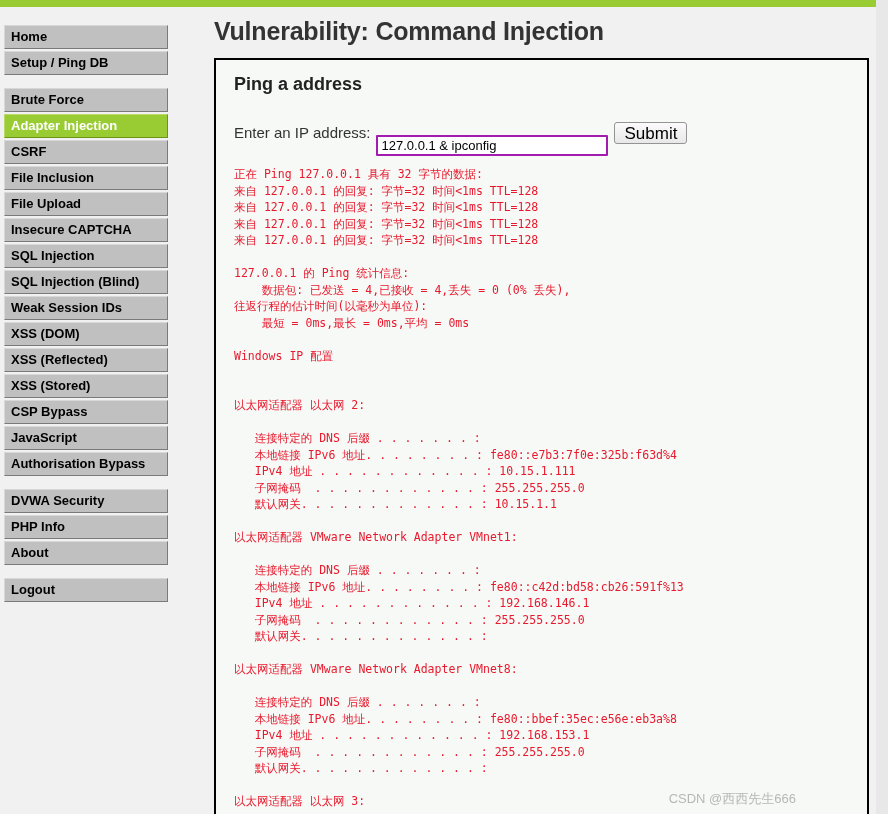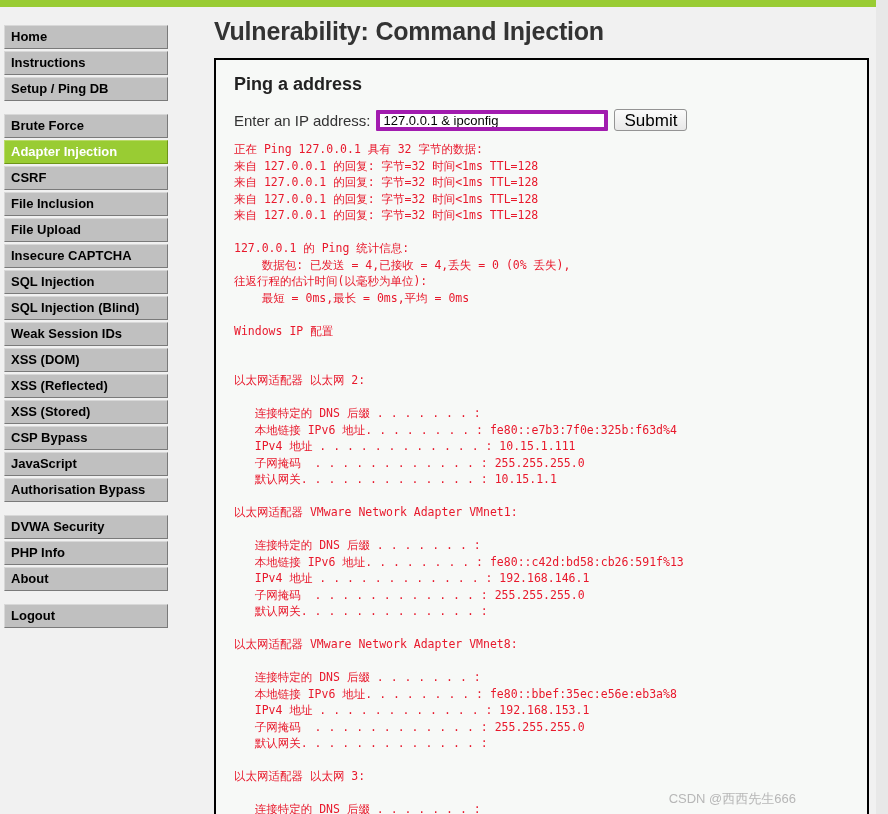--- a/index.html
+++ b/index.html
@@ -130,23 +130,24 @@
     font-family: "Liberation Sans", sans-serif;
   }
   .ip-input {
     width: 232px;
     height: 21px;
     padding: 1px 3px;
     font-size: 13px;
     font-family: "Liberation Sans", sans-serif;
     color: #000000;
     background: #ffffff;
-    border: 4px solid #a21caf;
+    border: 2px solid #a21caf;
     border-radius: 1px;
     outline: none;
+    margin-top: 26px;
   }
   .submit-btn {
     height: 22px;
     padding: 1px 9px;
     font-size: 17px;
     font-family: "Liberation Sans", sans-serif;
     color: #000000;
     background: linear-gradient(#fbfbfb, #e8e8e8);
     border: 1px solid #949494;
     border-radius: 3px;
@@ -183,21 +184,20 @@
 <div id="page">
 
   <div class="bodybg"></div>
   <div class="topbar"></div>
   <div class="topbar-right-gap"></div>
 
   <nav class="sidebar">
 
     <div class="nav-group">
       <a class="nav-item">Home</a>
-      <a class="nav-item">Instructions</a>
       <a class="nav-item">Setup / Ping DB</a>
     </div>
 
     <div class="nav-gap"></div>
 
     <div class="nav-group">
       <a class="nav-item">Brute Force</a>
       <a class="nav-item active">Adapter Injection</a>
       <a class="nav-item">CSRF</a>
       <a class="nav-item">File Inclusion</a>

